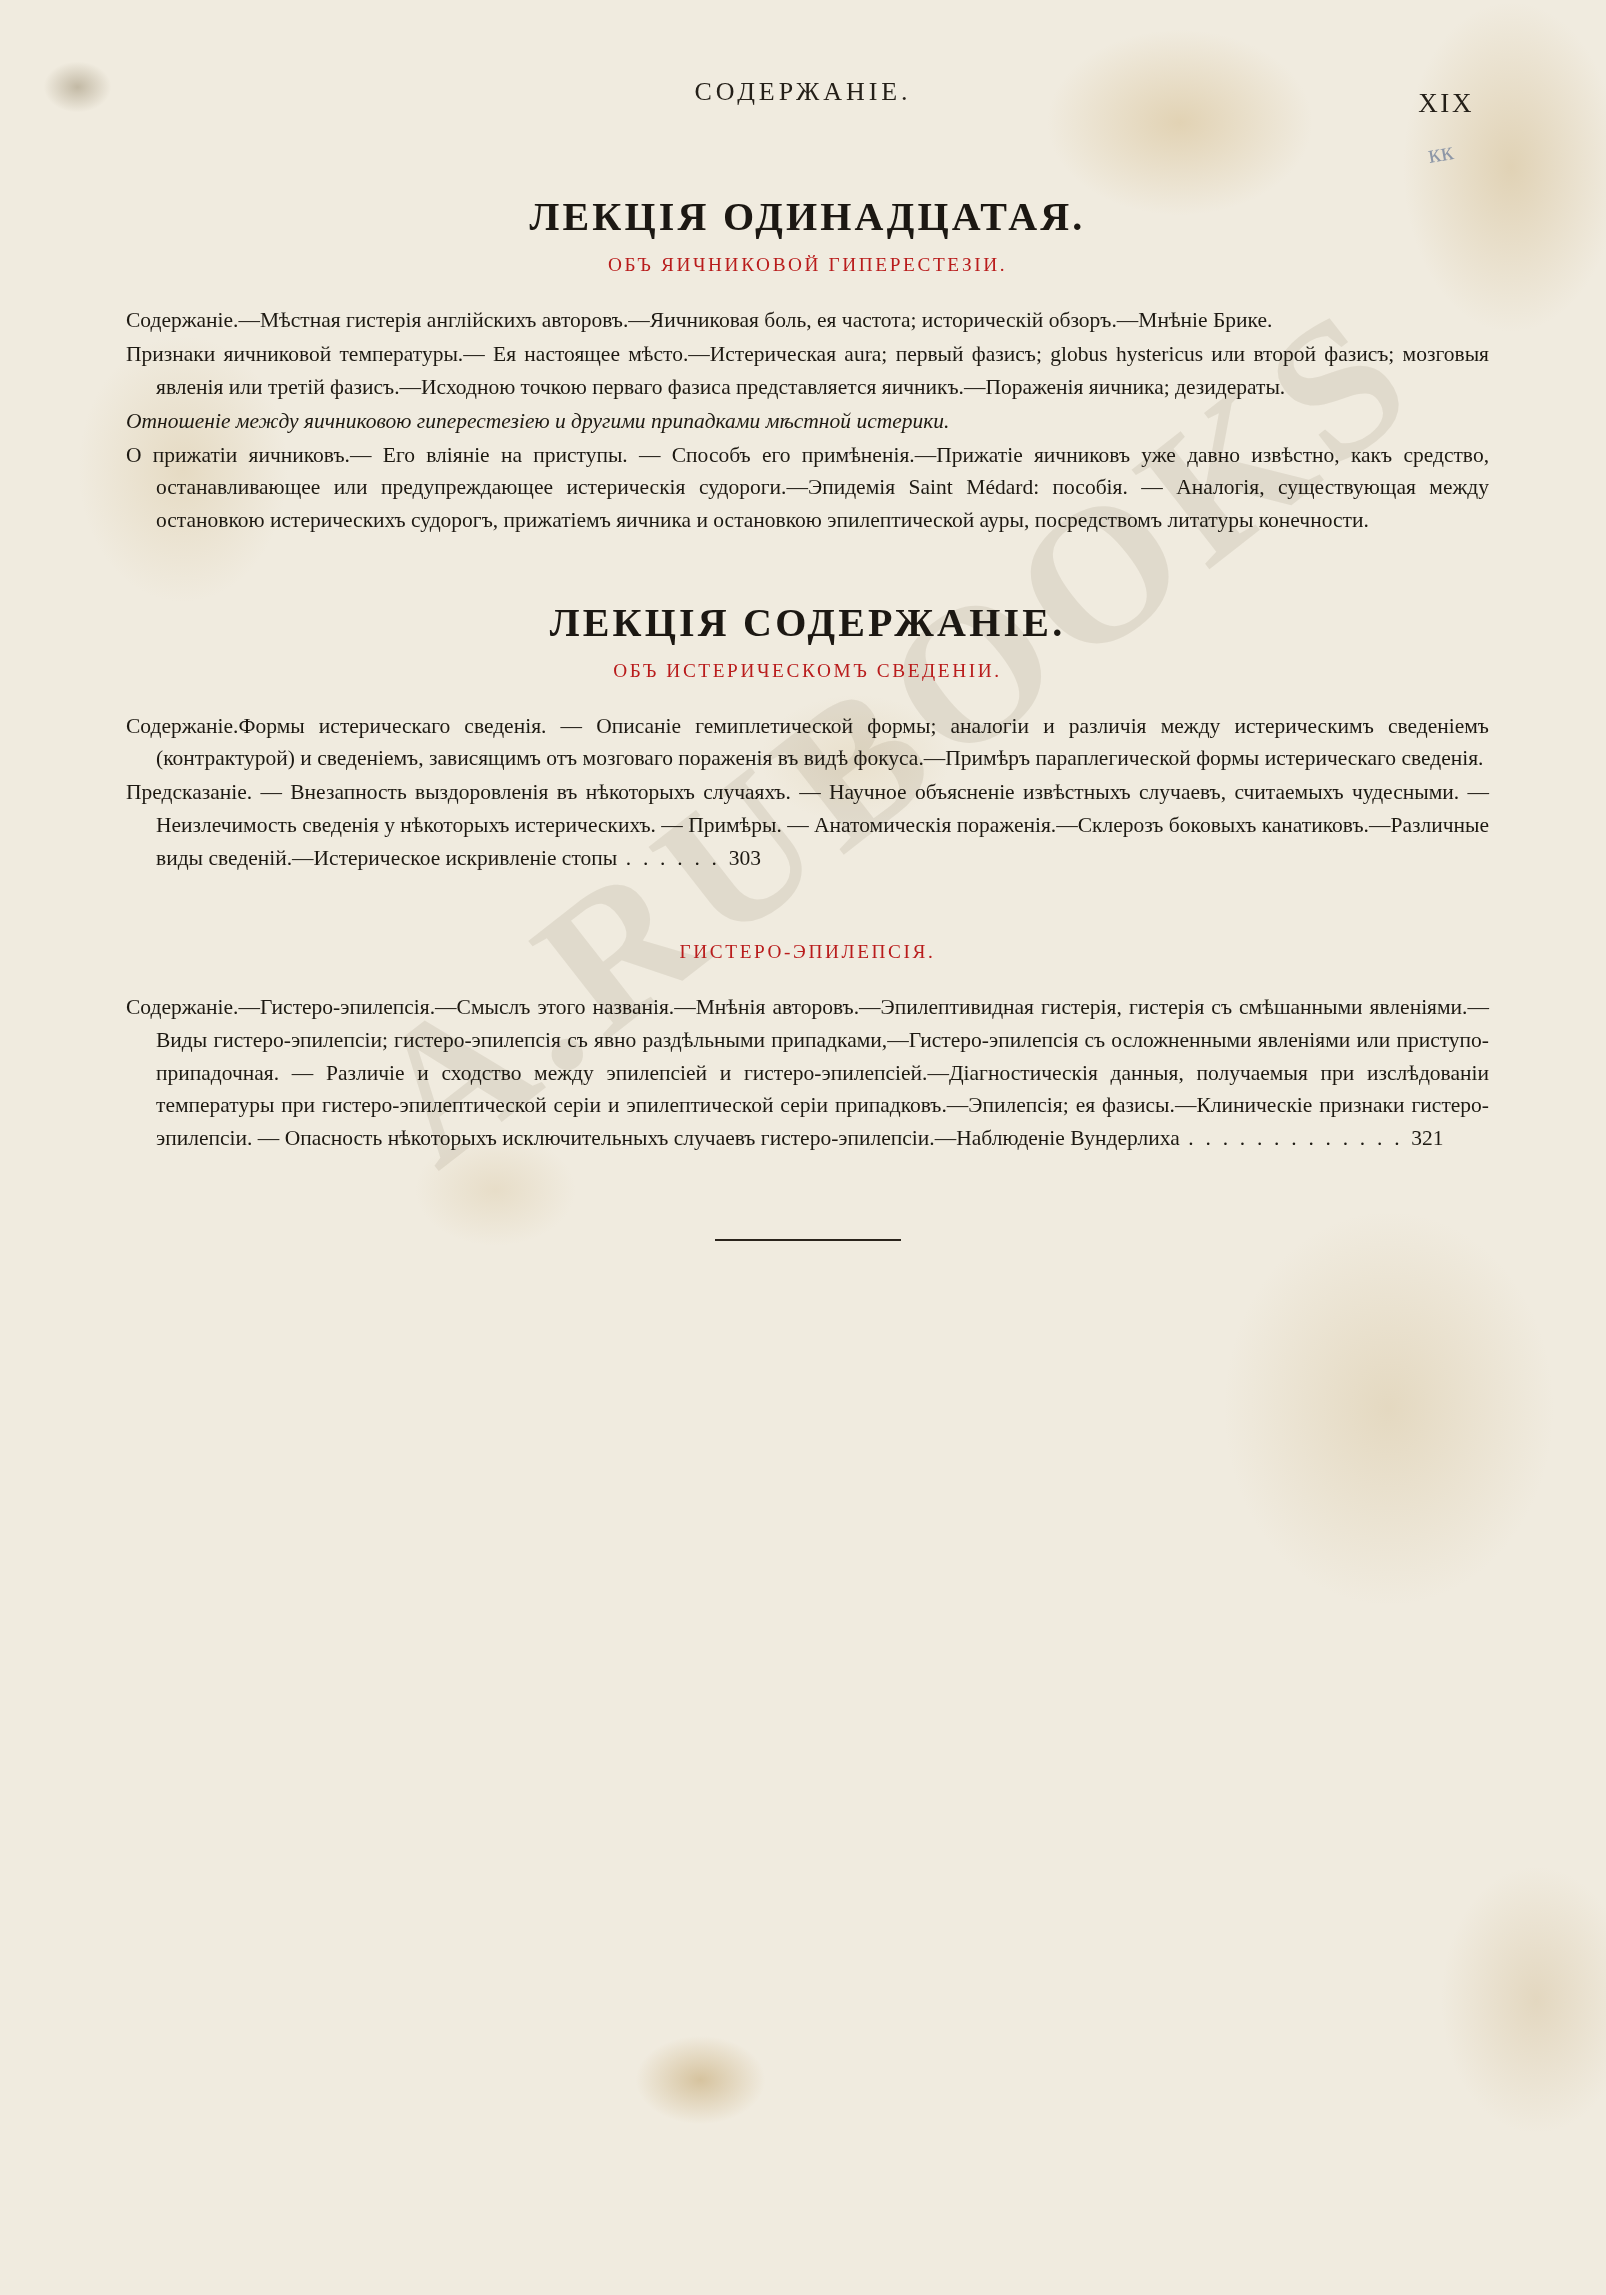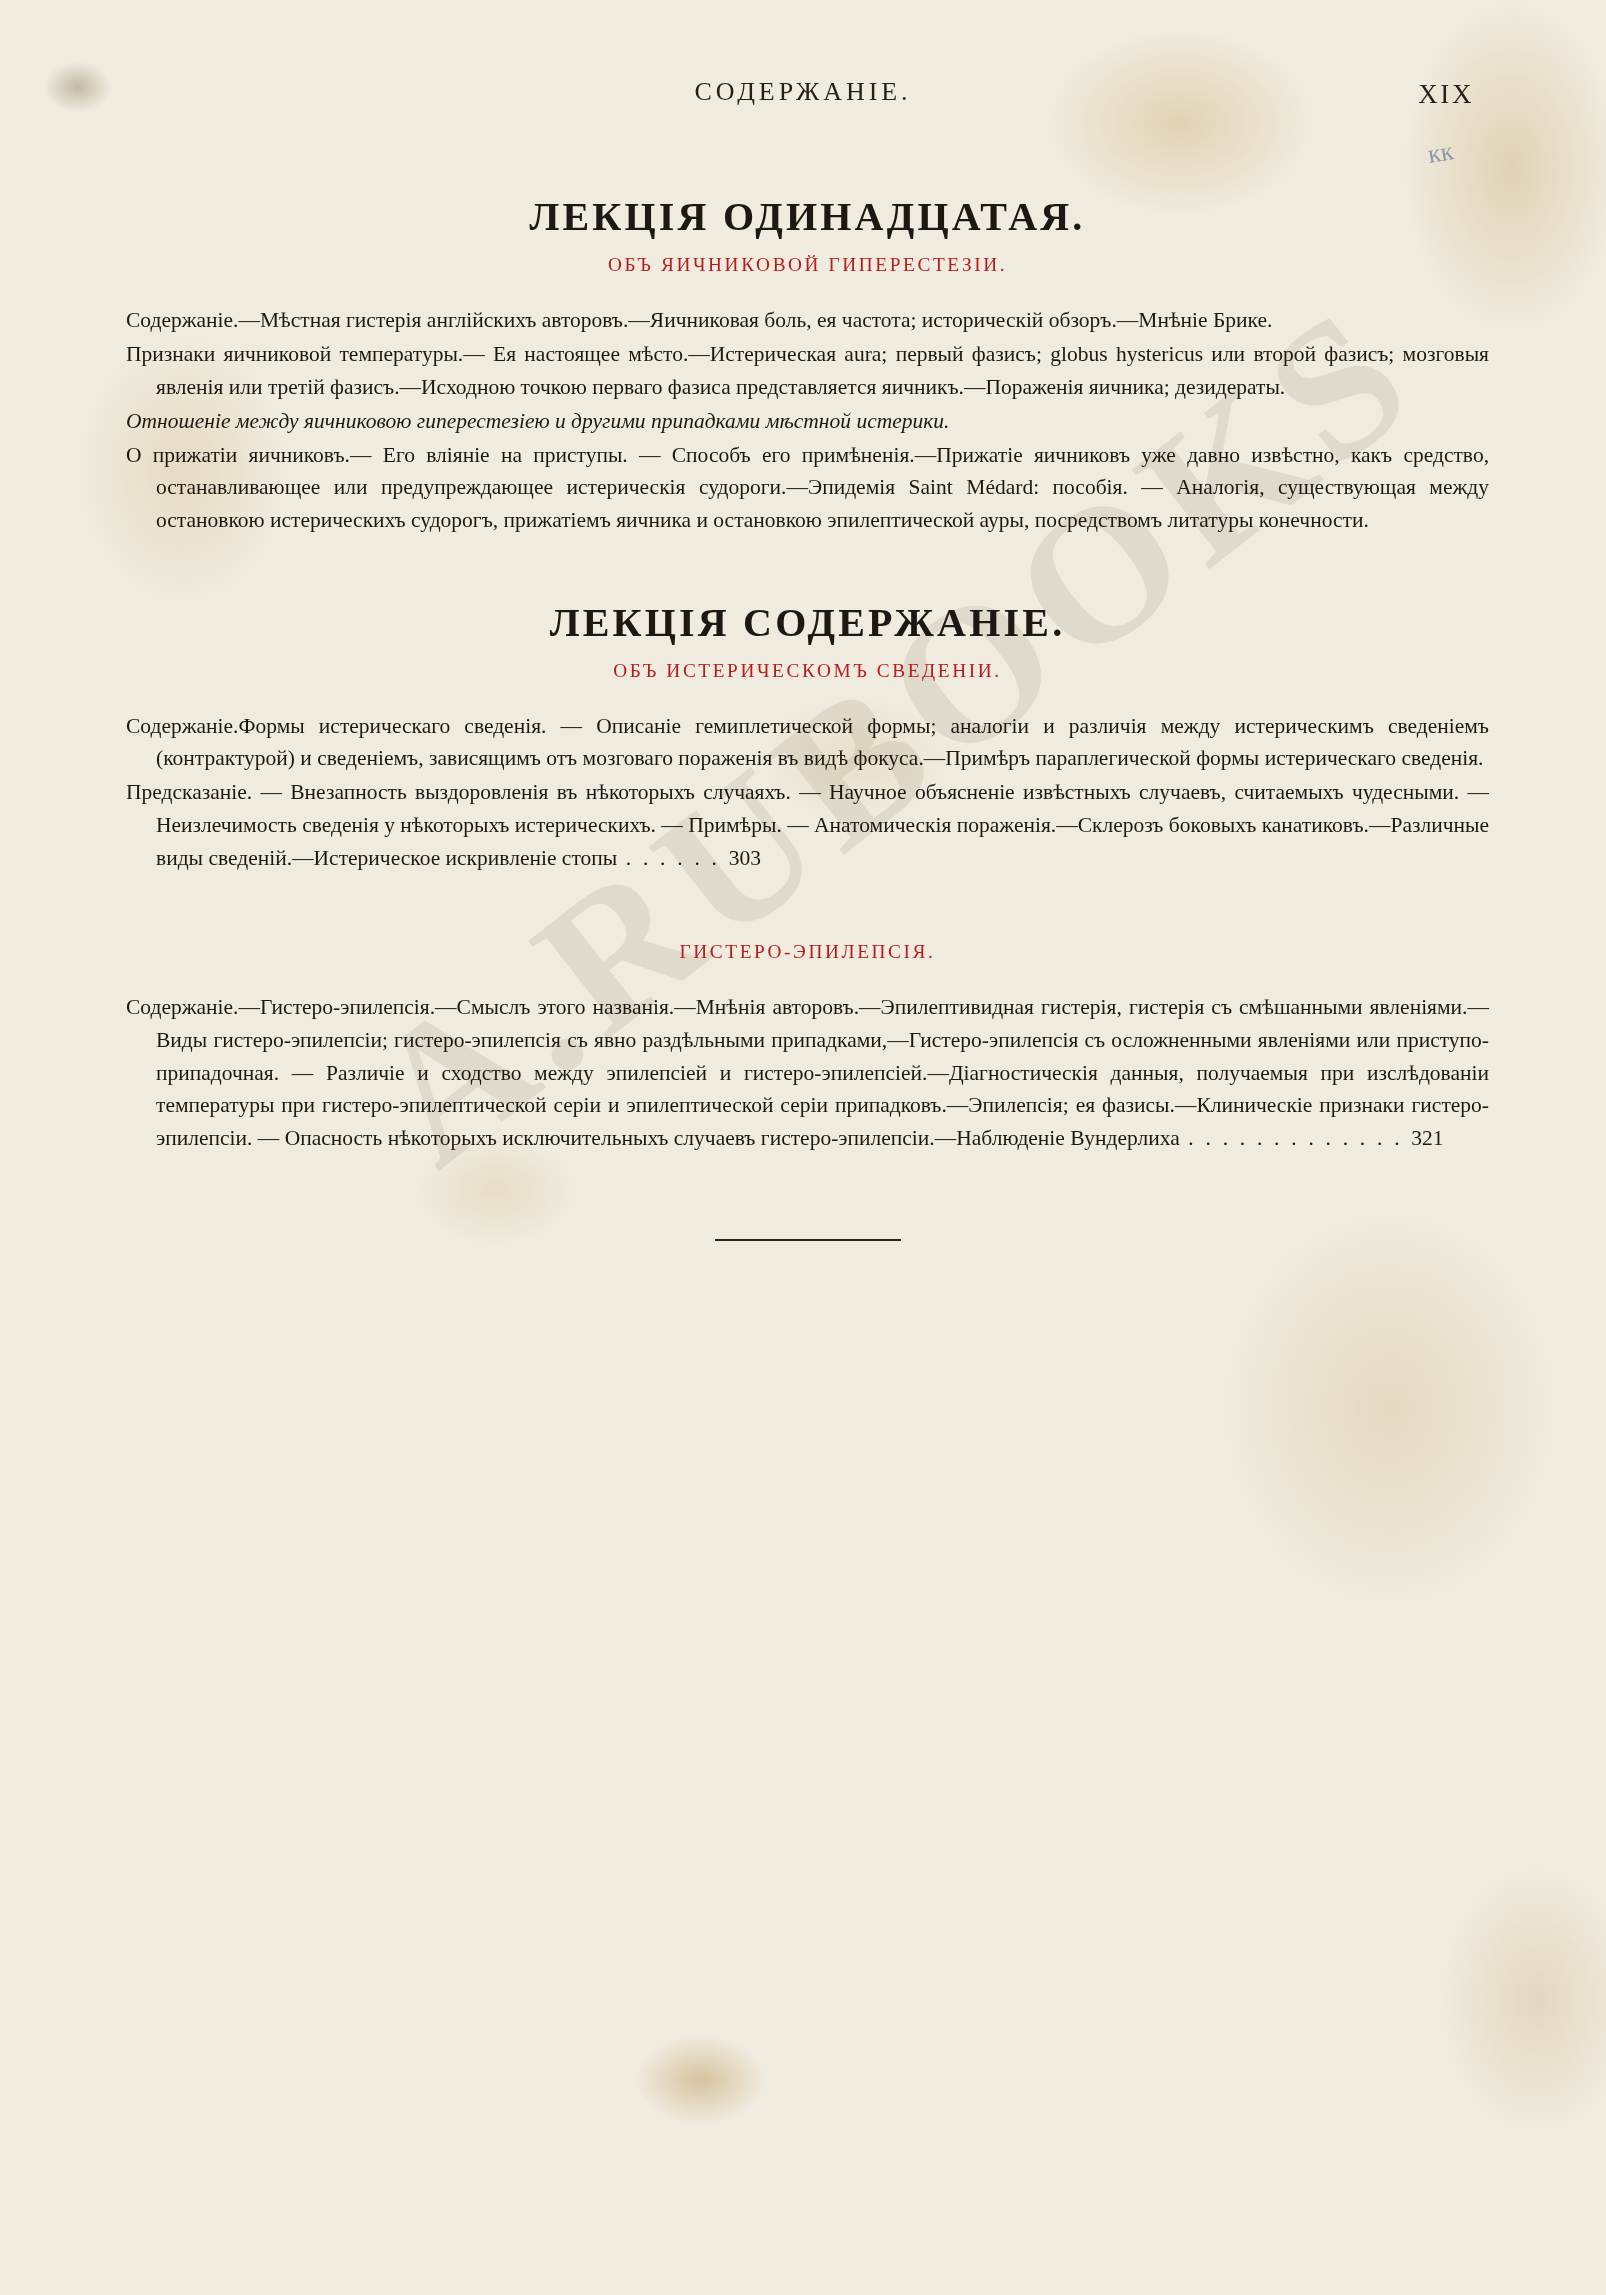--- a/index.html
+++ b/index.html
@@ -65,21 +65,21 @@
     top: 77px;
     left: 0;
     width: 1606px;
     text-align: center;
     font-size: 26px;
     letter-spacing: 3.9px;
     color: #241f18;
   }
   .folio {
     position: absolute;
-    top: 79px;
+    top: 88px;
     right: 132px;
     font-size: 27px;
     letter-spacing: 2.6px;
     color: #241f18;
   }
   .pencil-mark {
     position: absolute;
     top: 138px;
     right: 153px;
     font-family: "Liberation Serif", serif;

